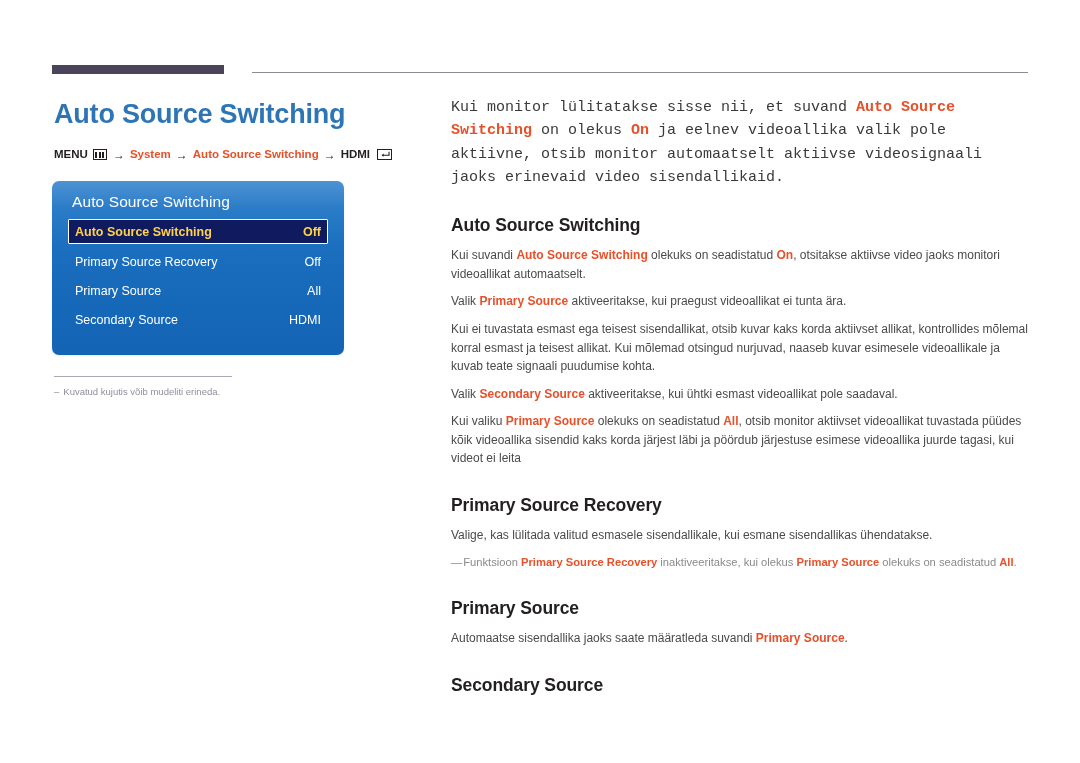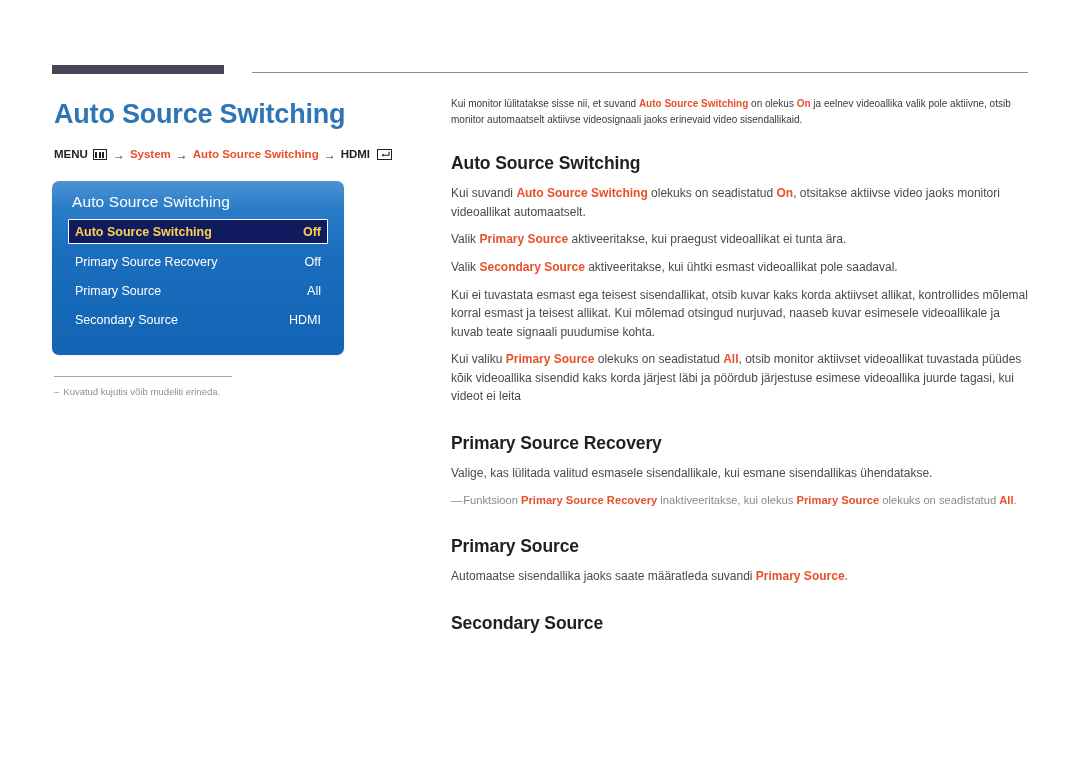--- a/index.html
+++ b/index.html
@@ -193,24 +193,25 @@
     color: #8f8e9e;
     line-height: 1.3;
     display: flex;
     gap: 4px;
     white-space: nowrap;
   }
   .left-note .dash { color: #8f8e9e; }
 
   
   .intro {
-    font-size: 10px;
+    font-size: 15px;
     line-height: 1.55;
     color: #3a3a3c;
     margin: 0 0 26px 0;
+    font-family: Liberation Mono, monospace;
   }
   .sec-title {
     font-size: 17.5px;
     font-weight: bold;
     color: #231f20;
     margin: 0 0 11px 0;
     letter-spacing: -0.1px;
     line-height: 1.15;
   }
   .sec-title.gap-top { margin-top: 27px; }
@@ -314,23 +315,23 @@
 
     <p class="intro"><span>Kui monitor lülitatakse sisse nii, et suvand </span><span class="hl">Auto Source Switching</span><span> on olekus </span><span class="hl">On</span><span> ja eelnev videoallika valik pole aktiivne, otsib monitor automaatselt aktiivse videosignaali jaoks erinevaid video sisendallikaid.</span></p>
 
     <div class="sec-block">
       <h2 class="sec-title">Auto Source Switching</h2>
 
       <p class="para"><span>Kui suvandi </span><span class="hl">Auto Source Switching</span><span> olekuks on seadistatud </span><span class="hl">On</span><span>, otsitakse aktiivse video jaoks monitori videoallikat automaatselt.</span></p>
 
       <p class="para"><span>Valik </span><span class="hl">Primary Source</span><span> aktiveeritakse, kui praegust videoallikat ei tunta ära.</span></p>
 
+      <p class="para"><span>Kui ei tuvastata esmast ega teisest sisendallikat, otsib kuvar kaks korda aktiivset allikat, kontrollides mõlemal korral esmast ja teisest allikat. Kui mõlemad otsingud nurjuvad, naaseb kuvar esimesele videoallikale ja kuvab teate signaali puudumise kohta.</span></p>
+
       <p class="para"><span>Valik </span><span class="hl">Secondary Source</span><span> aktiveeritakse, kui ühtki esmast videoallikat pole saadaval.</span></p>
-
-      <p class="para"><span>Kui ei tuvastata esmast ega teisest sisendallikat, otsib kuvar kaks korda aktiivset allikat, kontrollides mõlemal korral esmast ja teisest allikat. Kui mõlemad otsingud nurjuvad, naaseb kuvar esimesele videoallikale ja kuvab teate signaali puudumise kohta.</span></p>
 
       <p class="para last"><span>Kui valiku </span><span class="hl">Primary Source</span><span> olekuks on seadistatud </span><span class="hl">All</span><span>, otsib monitor aktiivset videoallikat tuvastada püüdes kõik videoallika sisendid kaks korda järjest läbi ja pöördub järjestuse esimese videoallika juurde tagasi, kui videot ei leita</span></p>
     </div>
 
     <div class="sec-block">
       <h2 class="sec-title gap-top">Primary Source Recovery</h2>
 
       <p class="para">Valige, kas lülitada valitud esmasele sisendallikale, kui esmane sisendallikas ühendatakse.</p>
 
       <p class="note-line"><span class="emdash">—</span><span>Funktsioon </span><span class="hl">Primary Source Recovery</span><span> inaktiveeritakse, kui olekus </span><span class="hl">Primary Source</span><span> olekuks on seadistatud </span><span class="hl">All</span><span>.</span></p>

